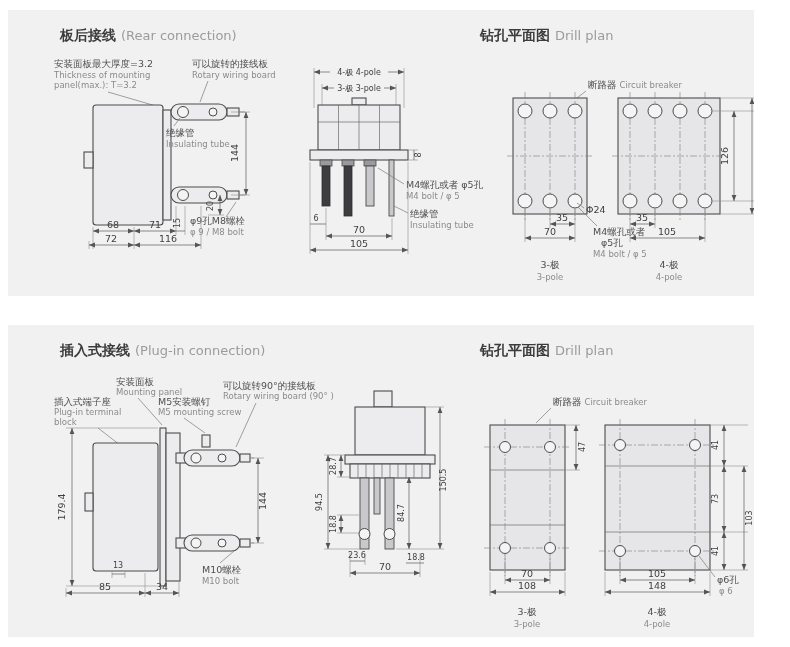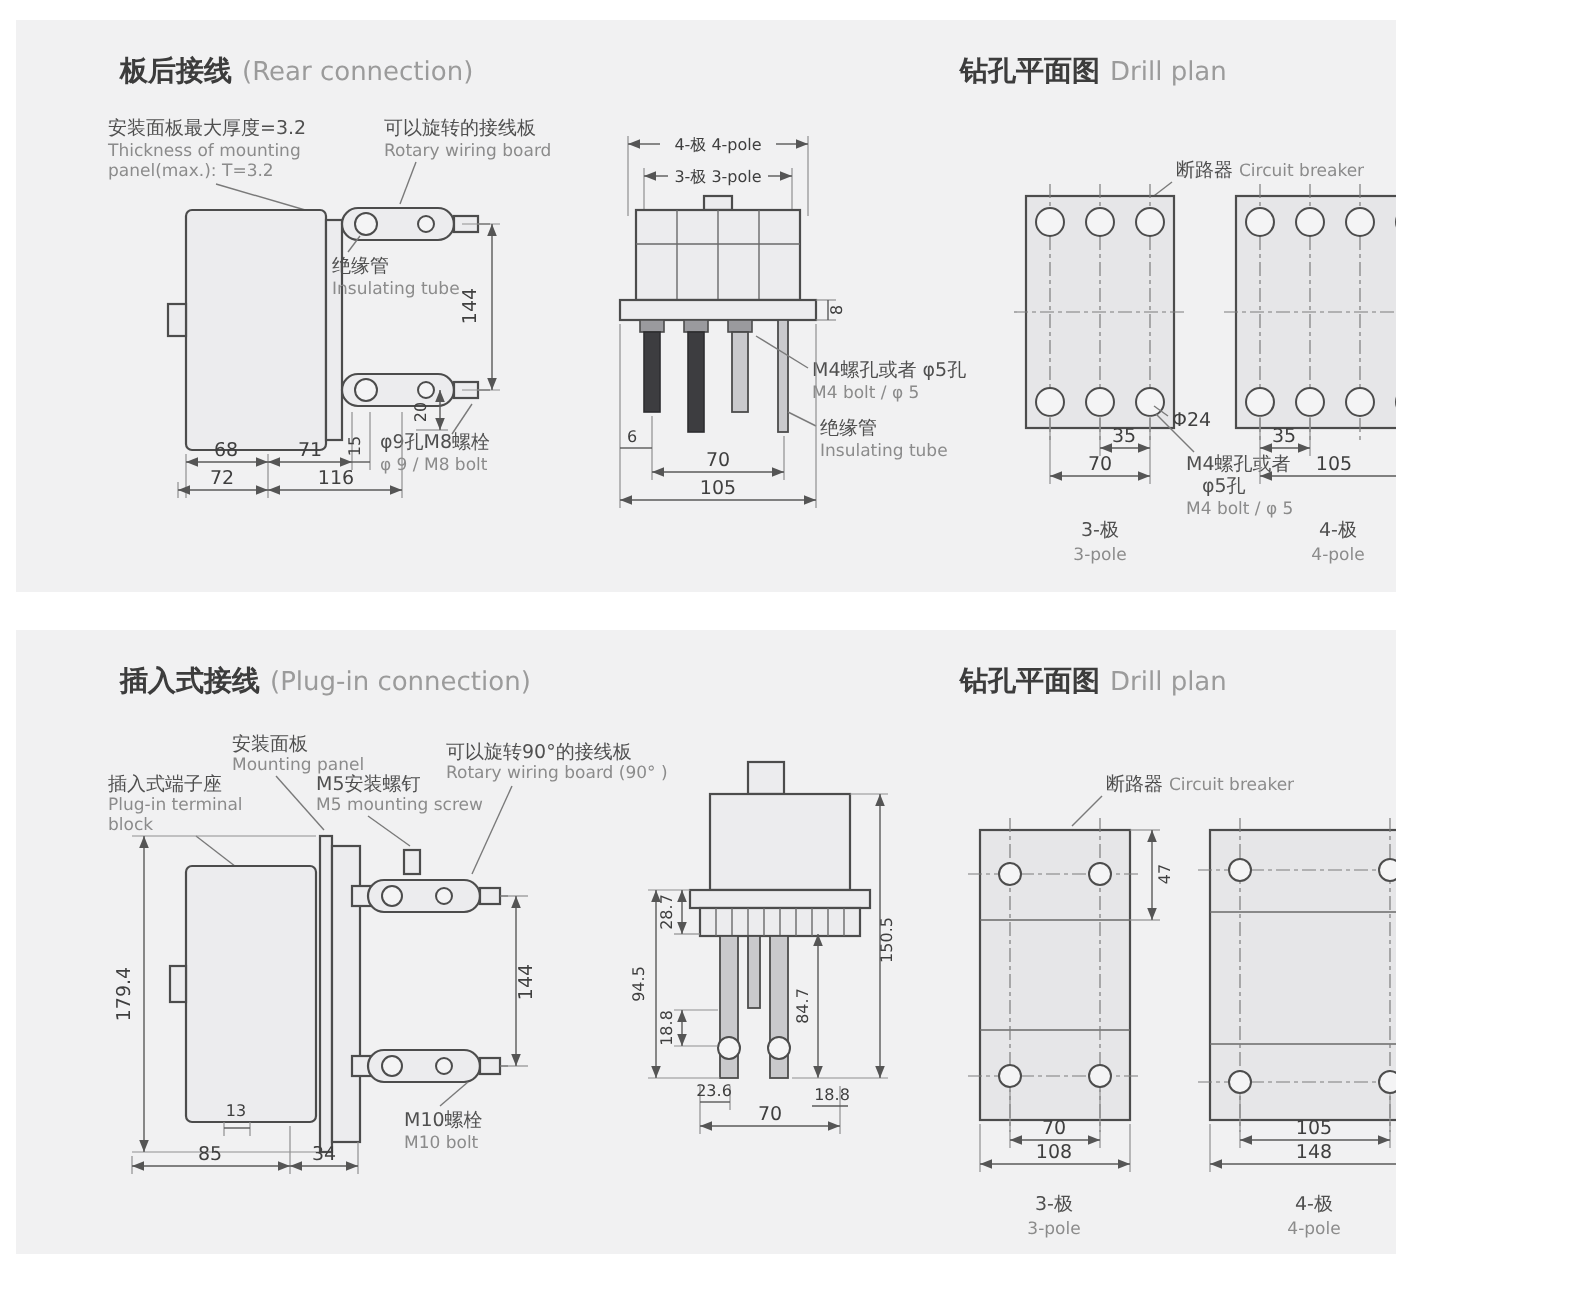--- a/index.html
+++ b/index.html
@@ -1,20 +1,20 @@
 <!DOCTYPE html>
 <html><head>
 <meta charset="utf-8">
 <style>
   html,body{margin:0;padding:0;background:#ffffff;}
   body{width:790px;height:647px;font-family:"DejaVu Sans",sans-serif;}
-  .stage{position:relative;width:698px;height:647px;background:#ffffff;overflow:hidden;}
+  .stage{position:relative;width:754px;height:647px;background:#ffffff;overflow:hidden;}
   .panel{position:absolute;left:8px;width:774px;background:#f1f1f2;}
   #panel-rear{top:10px;height:286px;}
-  #panel-plugin{top:315px;height:312px;}
+  #panel-plugin{top:325px;height:312px;}
   svg{display:block;}
   svg text{font-family:"DejaVu Sans",sans-serif;}
   .tz{font-size:14px;font-weight:bold;fill:#3c3c3c;}
   .te{font-size:13px;font-weight:normal;fill:#9b9b9b;}
   .lz{font-size:9.5px;fill:#4f4f4f;}
   .le{font-size:8.5px;fill:#8b8b8b;}
   .dt{font-size:9.5px;fill:#3f3f3f;}
   .dts{font-size:8px;fill:#3f3f3f;}
   .bodyf{fill:#ececee;stroke:#4c4c4c;stroke-width:1.1;}
   .planf{fill:#e6e6e8;stroke:#4c4c4c;stroke-width:1.1;}

